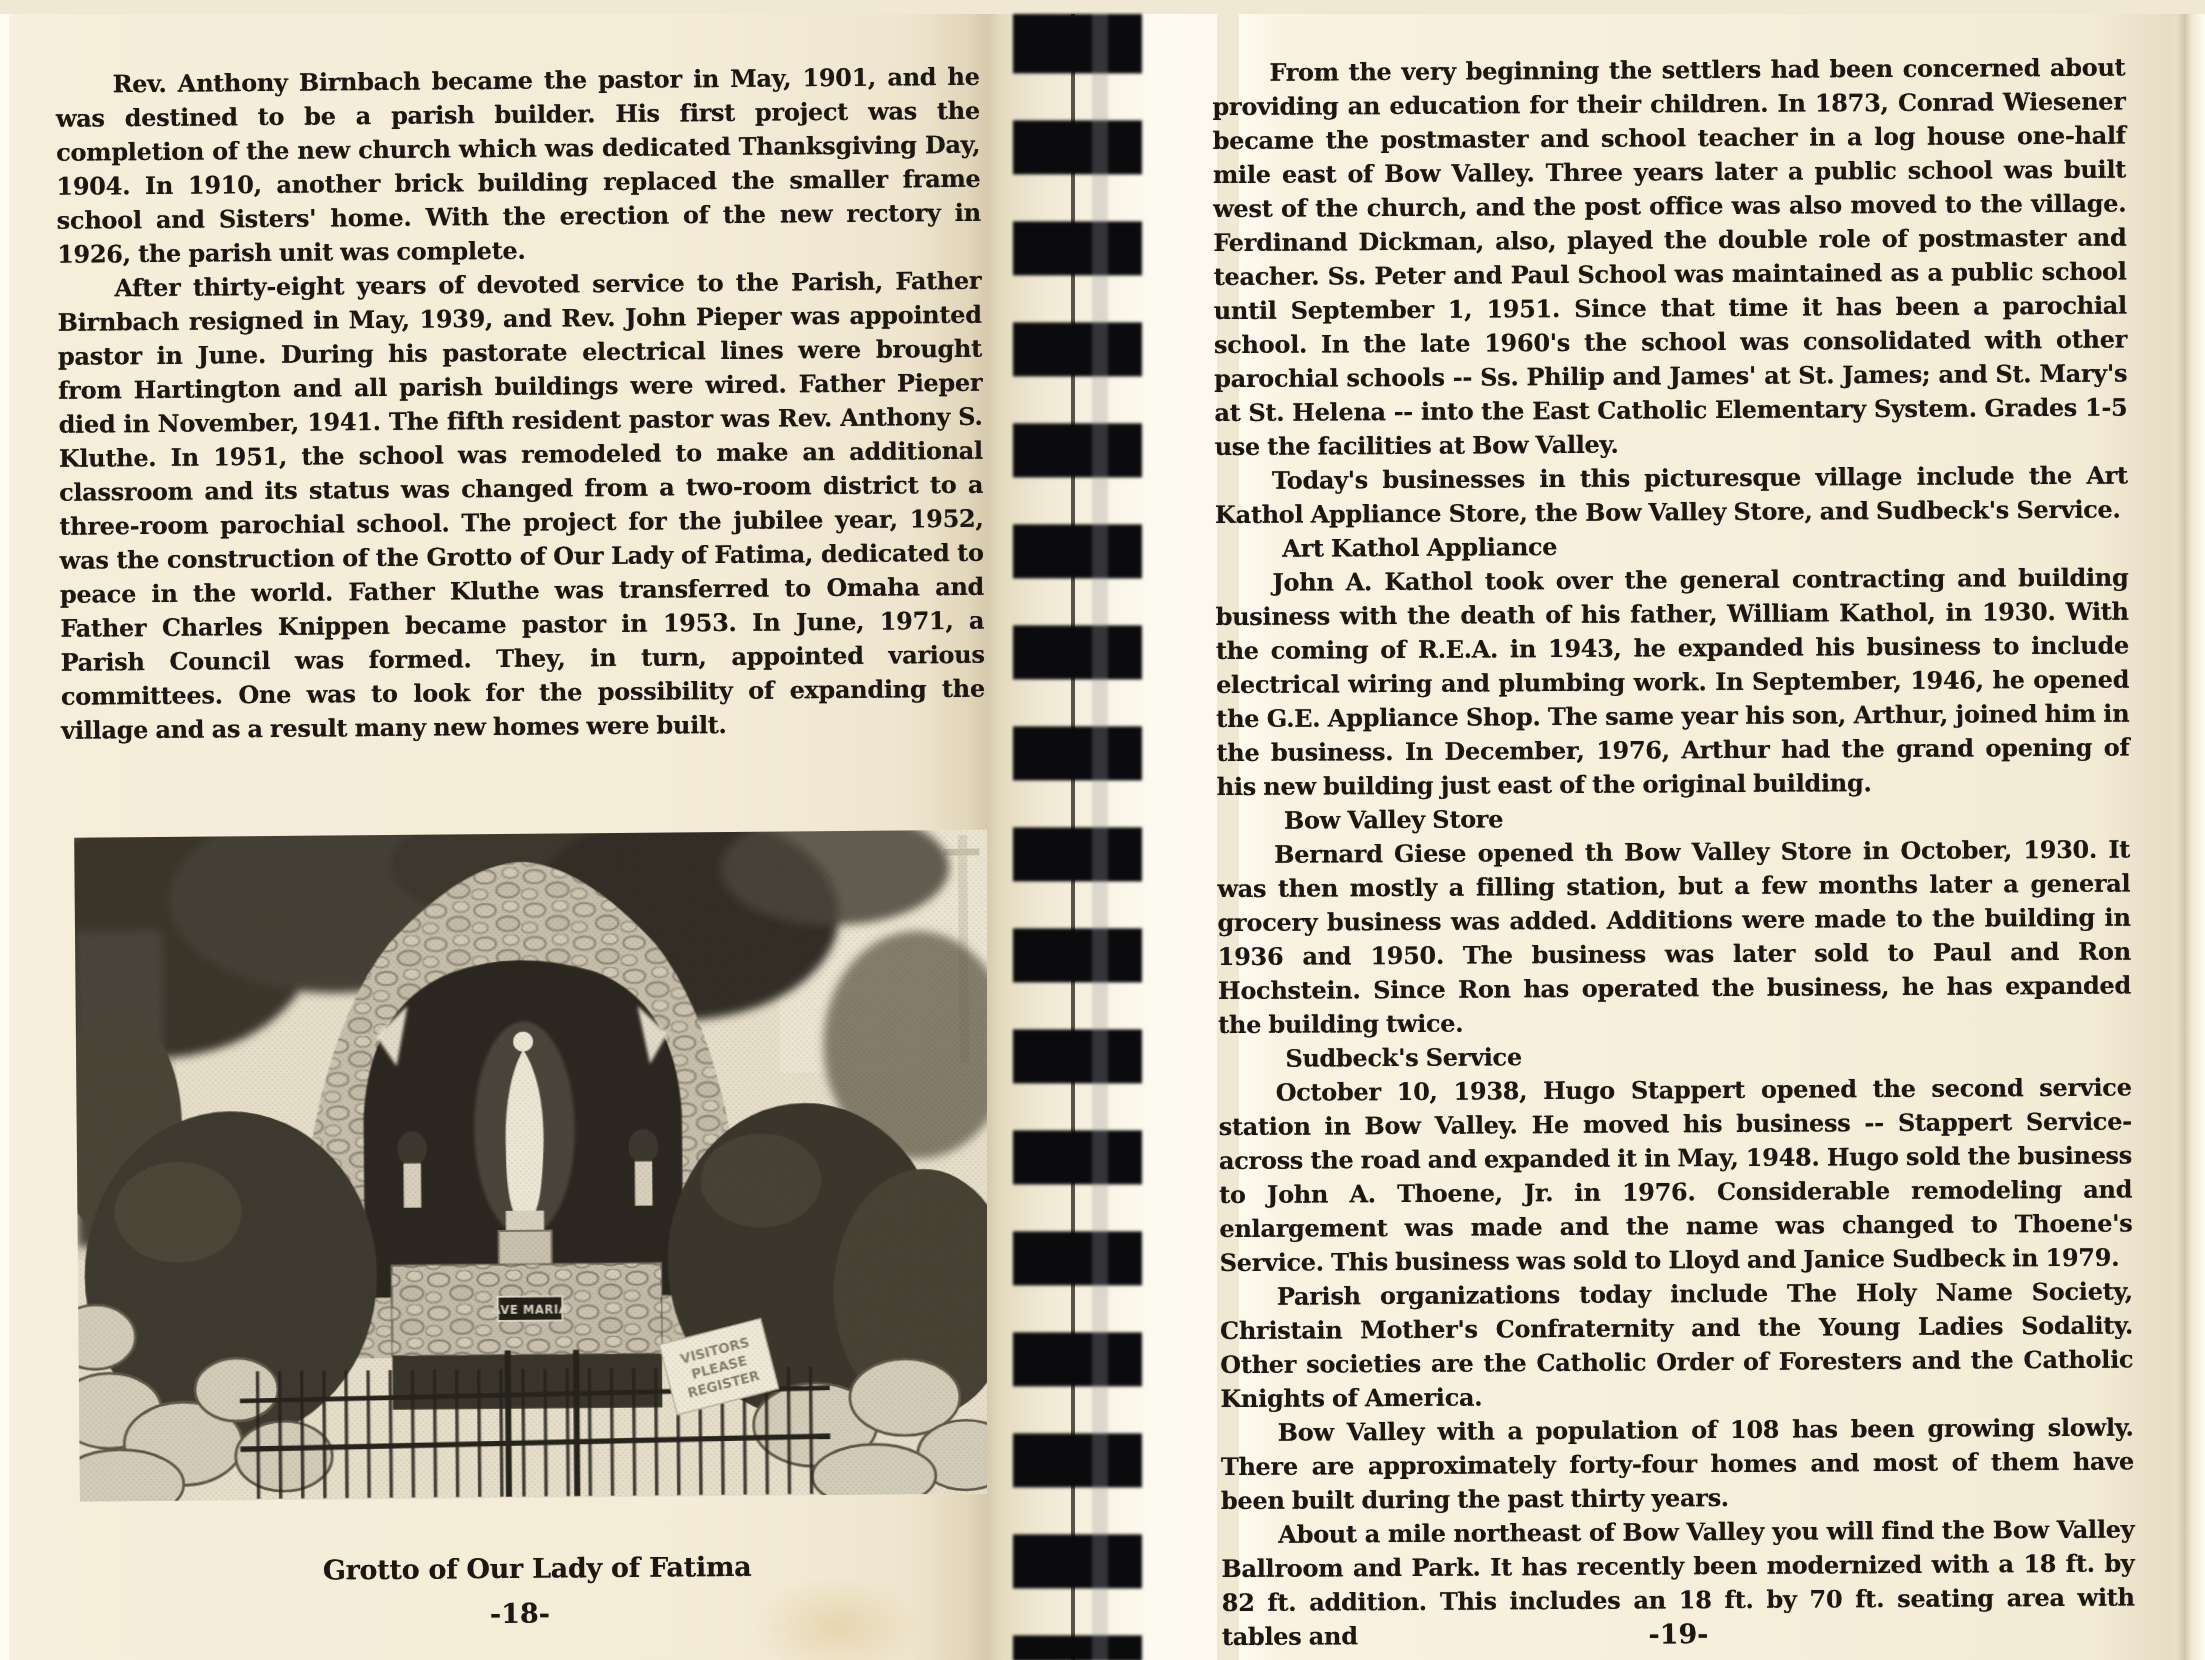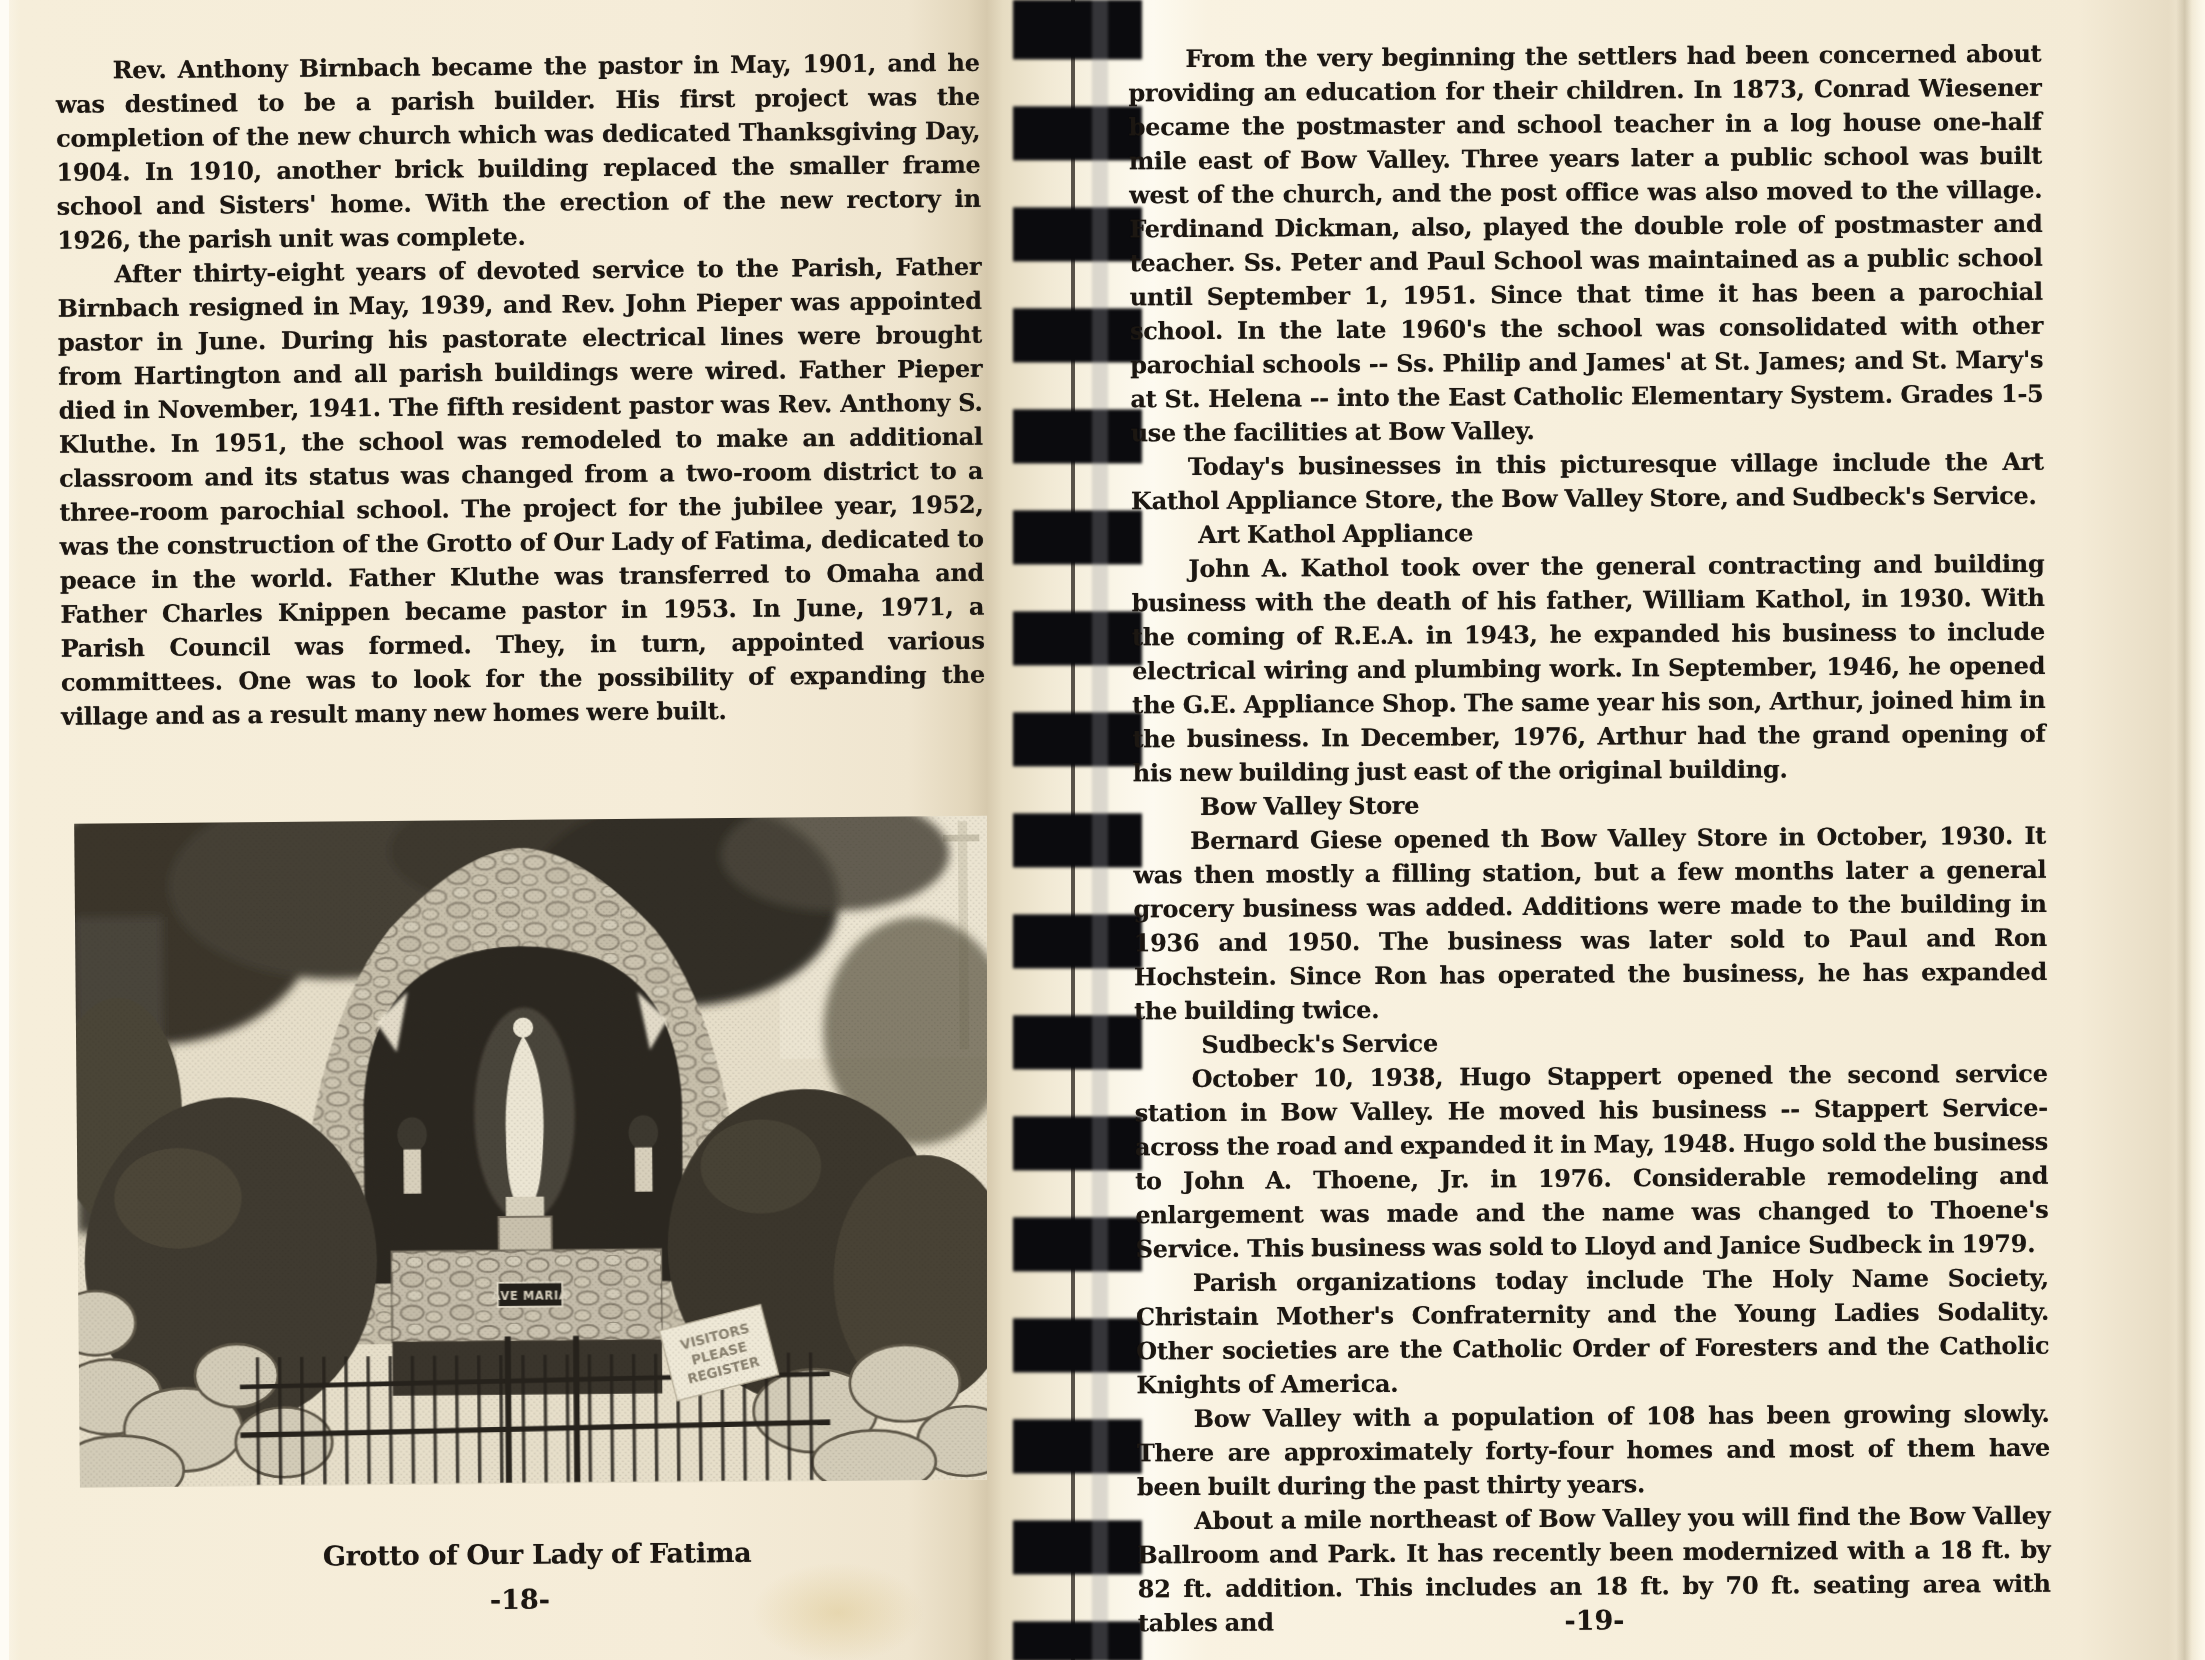--- a/index.html
+++ b/index.html
@@ -4,30 +4,30 @@
 <style>
   * { margin:0; padding:0; box-sizing:border-box; }
   html,body { width:2205px; height:1661px; overflow:hidden; }
   body {
     position:relative;
     background:#f1e8d3;
     font-family:"DejaVu Serif", "Liberation Serif", serif;
     color:#1c1712;
   }
 
-  .scan { position:absolute; inset:0; }
+  .scan { position:absolute; inset:0;margin-top:14px; }
 
   
   .page { position:absolute; top:0; bottom:0; }
   .page.left {
     left:0; width:987px;
     background:linear-gradient(90deg,#fbf6e9 0%,#f6eeda 2%,#f5ecd8 70%,#efe5cf 92%,#e2d6bb 98%,#d6c9ad 100%);
   }
   .page.right {
-    left:1155px; right:0;
+    left:1239px; right:0;
     background:linear-gradient(90deg,#fdfaef 0%,#f9f2e1 5%,#f6eeda 55%,#f4ebd6 88%,#e7dcc4 96.5%,#efe6d0 98%,#f7f0de 100%);
   }
   .page-inner { position:absolute; inset:0; }
   .page.left  .page-inner { transform:rotate(-0.5deg);  transform-origin:50% 0; }
   .page.right .page-inner { transform:rotate(-0.35deg); transform-origin:50% 0; }
 
   
   .text-block {
     position:absolute;
     font-size:24px; line-height:34px; font-weight:bold;

